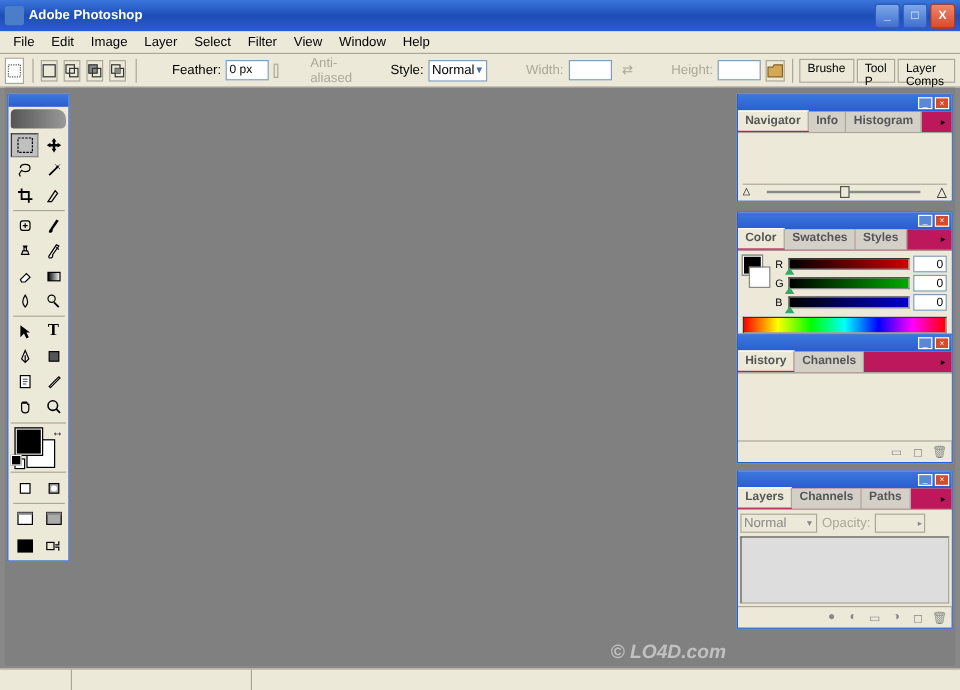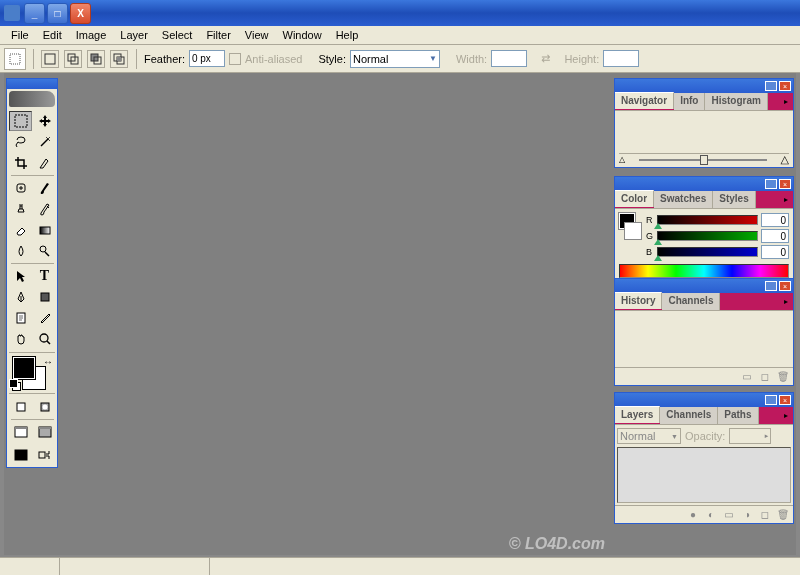--- a/index.html
+++ b/index.html
@@ -8,21 +8,21 @@
 .titlebar-icon { width: 16px; height: 16px; background: #4a7ec9; margin-right: 4px; border-radius: 2px; }
 .titlebar-text { flex: 1; }
 .winbtns { display: flex; gap: 2px; }
 .winbtn { width: 21px; height: 21px; background: linear-gradient(to bottom, #7ea8e8, #3d6fd0); border: 1px solid #2a5bb8; border-radius: 3px; display: flex; align-items: center; justify-content: center; color: white; font-weight: bold; cursor: pointer; font-size: 10px; }
 .winbtn.close { background: linear-gradient(to bottom, #f0866a, #d64b2c); border-color: #b03a1d; }
 .menubar { height: 19px; background: #ece9d8; display: flex; align-items: center; padding: 0 4px; border-bottom: 1px solid #aca899; }
 .menuitem { padding: 20px 7px; cursor: pointer; }
 .optionsbar { height: 28px; background: #ece9d8; border-bottom: 1px solid #aca899; display: flex; align-items: center; padding: 2px 4px; gap: 4px; }
 .opt-icon { width: 22px; height: 22px; border: 1px solid #aca899; background: #fff; display: inline-flex; align-items: center; justify-content: center; }
 .opt-icon-small { width: 18px; height: 18px; border: 1px solid #aca899; background: #ece9d8; display: inline-flex; align-items: center; justify-content: center; margin-right: 1px; }
-.opt-label { font-size: 11px; }
+.opt-label { font-size: 11px; margin-left: 23px; }
 .opt-input { width: 36px; height: 17px; border: 1px solid #7f9db9; background: white; padding: 0 2px; font-size: 10px; }
 .opt-select { width: 90px; height: 18px; border: 1px solid #7f9db9; background: white; padding: 0 2px; font-size: 11px; display: flex; align-items: center; justify-content: space-between; }
 .opt-select .arrow { color: #4a6da7; font-size: 8px; }
 .disabled { color: #aca899; }
 .opt-right { margin-left: auto; display: flex; gap: 2px; align-items: center; }
 .dock-tab { height: 20px; border: 1px solid #aca899; background: #ece9d8; padding: 2px 6px; font-size: 10px; cursor: pointer; }
 .workspace { position: absolute; top: 73px; left: 4px; right: 4px; bottom: 20px; background: #808080; }
 .toolbox { position: absolute; top: 78px; left: 6px; width: 52px; background: #ece9d8; border: 1px solid #2a5dd0; }
 .tb-title { height: 10px; background: linear-gradient(to bottom, #3b77dd, #2a5dd0); }
 .tb-feather { height: 16px; background: linear-gradient(to right, #555, #999); margin: 2px; border-radius: 4px 8px 4px 2px; }
@@ -79,20 +79,21 @@
 .watermark { position: absolute; bottom: 22px; right: 195px; color: rgba(255,255,255,0.5); font-size: 16px; font-weight: bold; font-style: italic; pointer-events: none; }
 .checkbox-dis { width: 12px; height: 12px; border: 1px solid #aca899; background: #ece9d8; display: inline-block; }
 .sep-v { width: 1px; height: 20px; background: #aca899; margin: 0 3px; }
 svg { display: block; }
 </style>
 </head>
 <body>
 
 <div class="titlebar">
   <div class="titlebar-icon"></div>
+  <div class="titlebar-text">Adobe Photoshop</div>
   <div class="winbtns">
     <div class="winbtn">_</div>
     <div class="winbtn">□</div>
     <div class="winbtn close">X</div>
   </div>
 </div>
 
 <div class="menubar">
   <div class="menuitem">File</div>
   <div class="menuitem">Edit</div>
@@ -148,20 +149,31 @@
     <span class="arrow">▼</span>
   </div>
   <span style="width:8px"></span>
   <span class="opt-label disabled">Width:</span>
   <input class="opt-input disabled" disabled="" style="">
   <span style="width:6px"></span>
   <span class="disabled">⇄</span>
   <span style="width:6px"></span>
   <span class="opt-label disabled">Height:</span>
   <input class="opt-input disabled" disabled="" style="">
+  <div class="opt-right">
+    <div class="opt-icon-small">
+      <svg width="14" height="12">
+          <path d="M1 3 L5 3 L6 1 L13 1 L13 11 L1 11 Z" fill="#d4a854" stroke="#886622"></path>
+        </svg>
+    </div>
+    <div class="sep-v"></div>
+    <div class="dock-tab">Brushe</div>
+    <div class="dock-tab">Tool P</div>
+    <div class="dock-tab">Layer Comps</div>
+  </div>
 </div>
 
 <div class="workspace"></div>
 
 <div class="toolbox">
   <div class="tb-title"></div>
   <div class="tb-feather"></div>
   <div class="tb-grid">
     <div class="tool active">
         <svg width="14" height="14">

